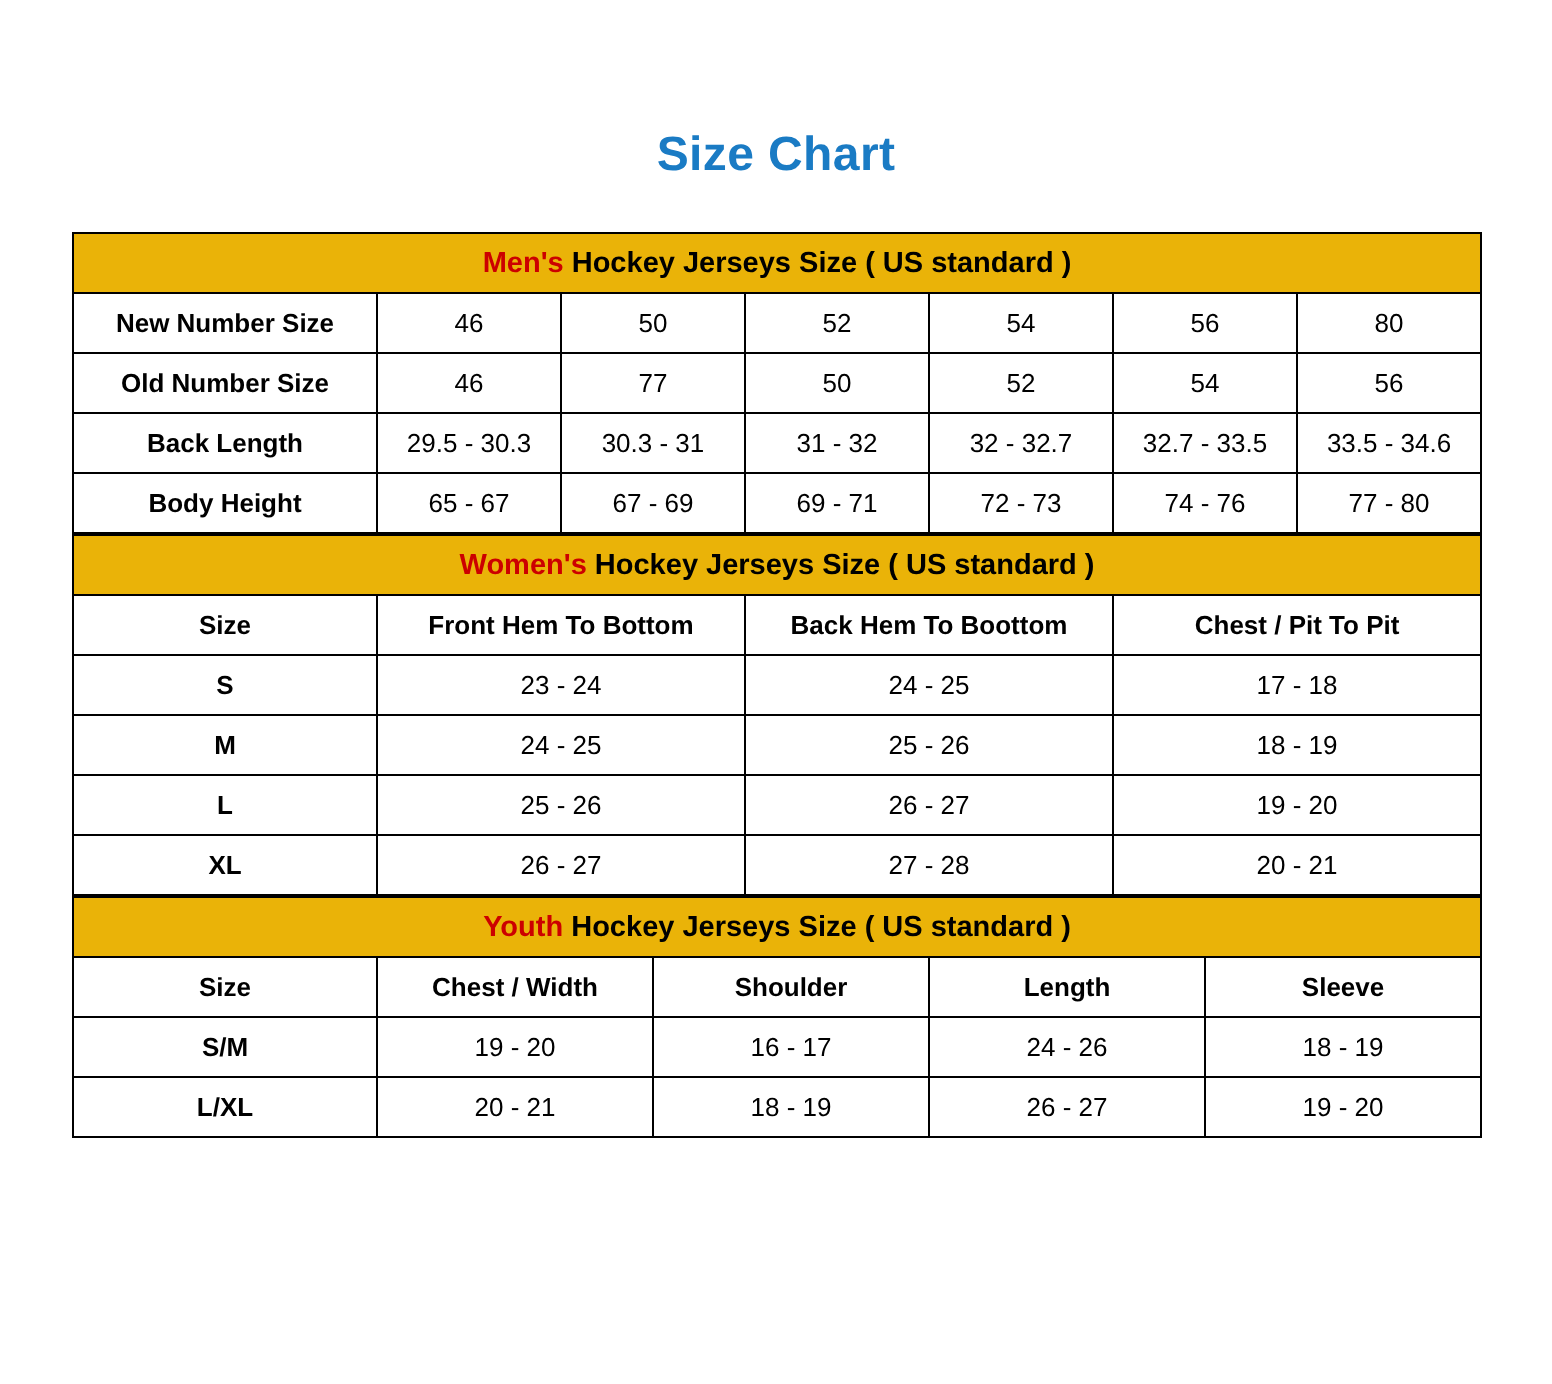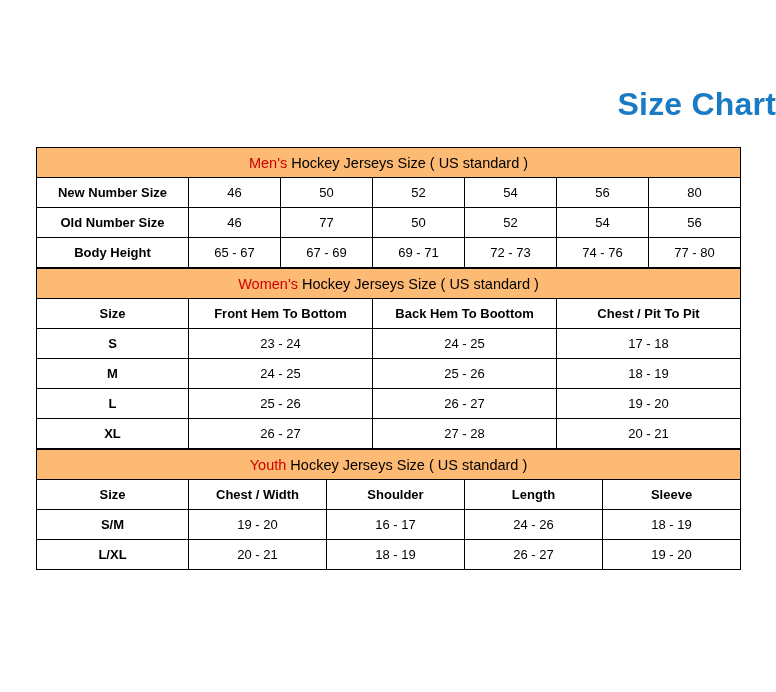--- a/index.html
+++ b/index.html
@@ -14,46 +14,46 @@
     color: #000000;
     overflow: hidden;
   }
   .page {
     width: 776px;
     height: 692px;
     position: relative;
     box-sizing: border-box;
   }
   .title {
-    text-align: right;
+    text-align: center;
     color: #1a7bc4;
-    font-size: 32px;
-    font-weight: bold;
-    padding-top: 86px;
+    font-size: 24px;
+    font-weight: bold;
+    padding-top: 64px;
     letter-spacing: 0.2px;
   }
   .chart-wrap {
     margin: 24px 36px 0 36px;
   }
   table.size-table {
     width: 704px;
     border-collapse: collapse;
     table-layout: fixed;
     font-size: 13px;
   }
   table.size-table td {
     border: 1px solid #000000;
     text-align: center;
     vertical-align: middle;
     height: 25px;
     padding: 2px 2px;
   }
   td.banner {
-    background: #fdba74;
-    font-weight: normal;
+    background: #eab308;
+    font-weight: bold;
     font-size: 14.5px;
     height: 30px;
   }
   td.banner .accent-men { color: #cc0000; }
   td.banner .accent-women { color: #cc0000; }
   td.banner .accent-youth { color: #cc0000; text-align: center; }
   td.hdr {
     font-weight: bold;
   }
   td.rowlabel {
@@ -96,20 +96,29 @@
           <td>80</td>
         </tr>
         <tr>
           <td class="rowlabel">Old Number Size</td>
           <td>46</td>
           <td>77</td>
           <td>50</td>
           <td>52</td>
           <td>54</td>
           <td>56</td>
+        </tr>
+        <tr>
+          <td class="rowlabel">Back Length</td>
+          <td>29.5 - 30.3</td>
+          <td>30.3 - 31</td>
+          <td>31 - 32</td>
+          <td>32 - 32.7</td>
+          <td>32.7 - 33.5</td>
+          <td>33.5 - 34.6</td>
         </tr>
         <tr>
           <td class="rowlabel">Body Height</td>
           <td>65 - 67</td>
           <td>67 - 69</td>
           <td>69 - 71</td>
           <td>72 - 73</td>
           <td>74 - 76</td>
           <td>77 - 80</td>
         </tr>

